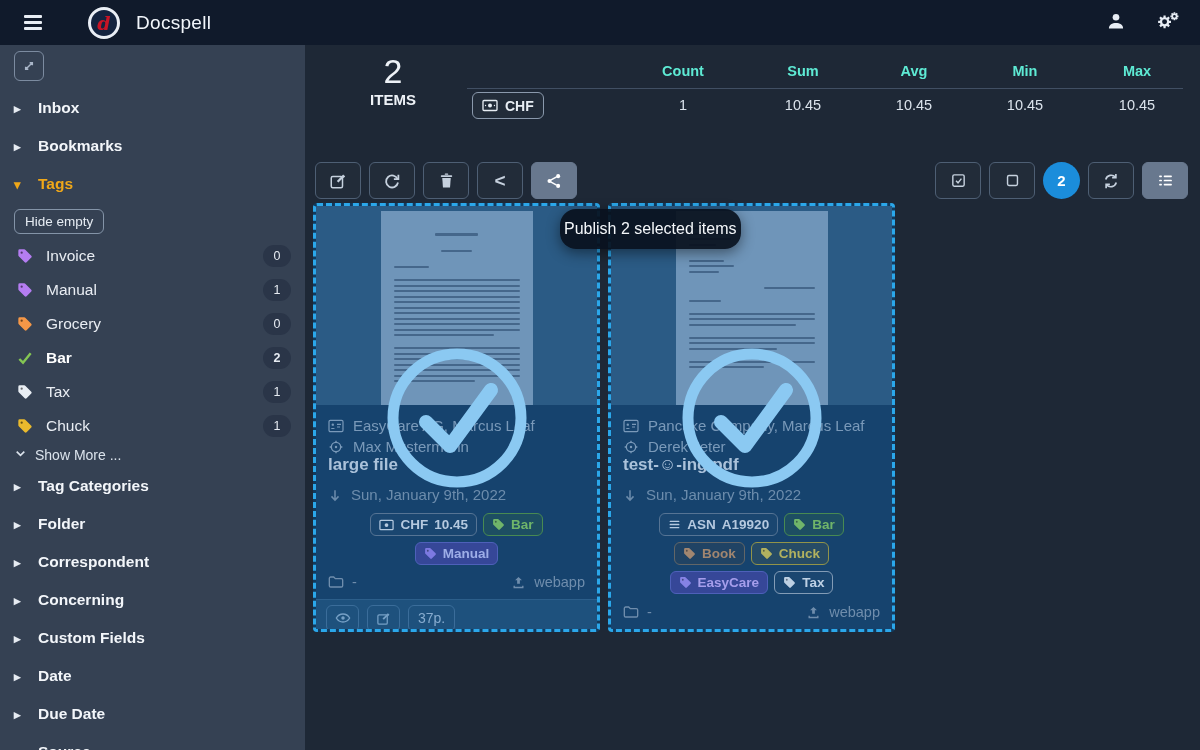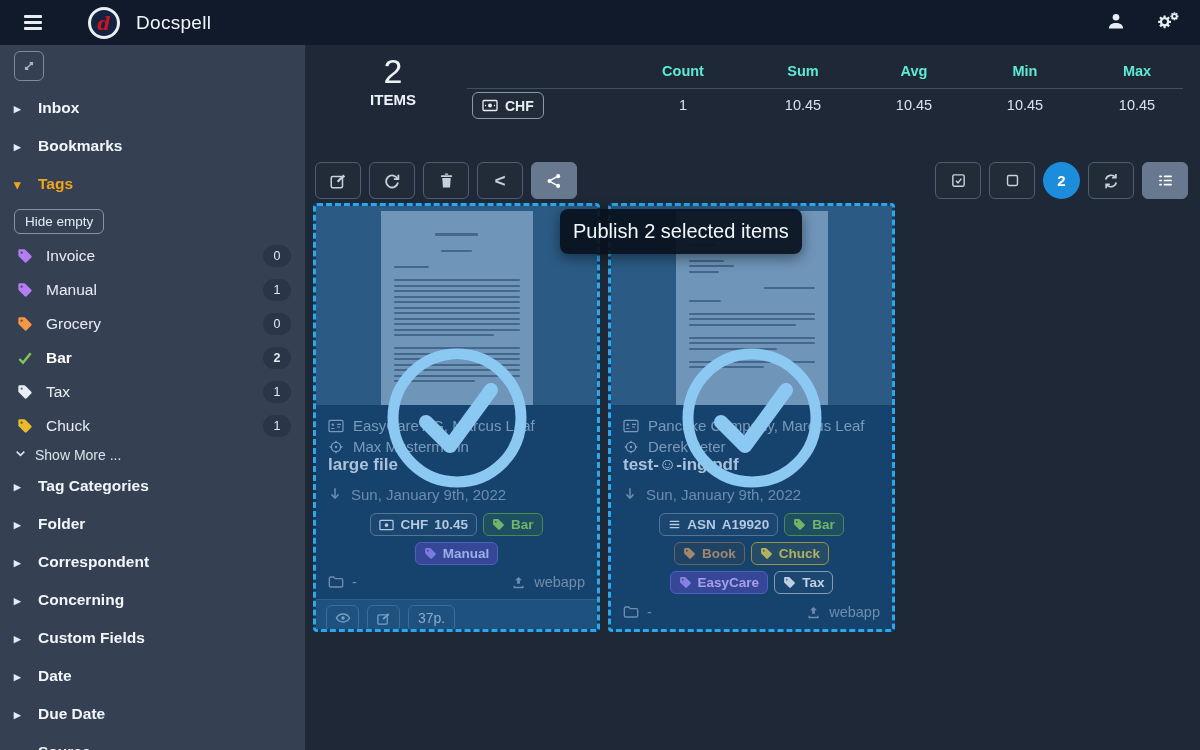--- a/index.html
+++ b/index.html
@@ -55,38 +55,38 @@
   .card{position:absolute;top:158px;width:287px;height:429px;border:3px dashed #2ba7ea;border-radius:4px;background:#12395c;display:flex;flex-direction:column;overflow:hidden}
   .card.c1{left:8px}.card.c2{left:303px}
   .preview{height:199px;background:#2b5678;display:flex;justify-content:center;overflow:hidden;flex:0 0 199px}
   .page{width:152px;margin-top:5px;background:#7e9db8;padding:16px 13px 10px;display:flex;flex-direction:column;gap:3.5px}
   .page .ln{height:2px;background:rgba(23,44,70,.5);border-radius:1px}
   .page .gap{height:7px}
   .content{flex:1;padding:8px 12px 0;position:relative}
   .crow{display:flex;align-items:center;gap:9px;font-size:15px;color:#8ba2b8;margin-top:4px}
   .crow svg{flex:0 0 16px}
   .ctitle{font-size:17px;font-weight:bold;color:#c7d3e0;}
-  .cdate{display:flex;align-items:flex-start;gap:9px;color:#7b92a8;margin-top:11px;font-size:15px}
+  .cdate{display:flex;align-items:flex-end;gap:9px;color:#7b92a8;margin-top:11px;font-size:15px}
   .chips{display:flex;justify-content:center;flex-wrap:wrap;gap:6px;margin-top:10px}
   .chip{display:inline-flex;align-items:center;gap:6px;border:1px solid #60748a;border-radius:6px;padding:3px 8px;font-size:13.5px;font-weight:bold;color:#d3dce6;background:rgba(255,255,255,.02)}
   .chip svg{width:13px;height:13px}
   .chip.green{border-color:#4f8f3a;color:#7fc457;background:rgba(47,105,40,.28)}
   .chip.indigo{border-color:#565cb8;background:#393e8f;color:#b6baf0}
   .chip.brown{border-color:#6e6353;color:#bb8a5e;background:rgba(90,60,30,.18)}
   .chip.yellow{border-color:#a99b2f;color:#d0bf4a;background:rgba(150,130,30,.15)}
   .chip.gray{border-color:#97a5b4;color:#dde4eb}
   .cmeta{display:flex;justify-content:space-between;align-items:center;padding:0 12px;height:34px;color:#7e93a8;font-size:14.5px;flex:0 0 34px}
   .cmeta .mleft,.cmeta .mright{display:flex;align-items:center;gap:8px}
   .cactions{height:37px;background:#1b4a6e;border-top:1px solid #2c5a7e;display:flex;align-items:center;gap:8px;padding:0 10px;flex:0 0 37px}
   .abtn{width:33px;height:27px;border:1px solid #3f6c92;border-radius:6px;display:flex;align-items:center;justify-content:center;color:#87aac7;cursor:pointer}
   .pages-chip{border:1px solid #3f6c92;border-radius:6px;height:27px;padding:0 9px;display:flex;align-items:center;color:#9cb9d3;font-size:14px}
   .sel-overlay{position:absolute;inset:0;background:rgba(43,118,193,.18);z-index:5;display:flex;justify-content:center;pointer-events:none}
   .sel-overlay svg{margin-top:136px}
 
-  .tooltip{position:absolute;left:255px;top:164px;z-index:50;background:rgba(9,17,30,.93);border-radius:8px;padding:11px 13px;font-size:20px;color:#f4f7fa;box-shadow:0 4px 14px rgba(0,0,0,.45);white-space:nowrap}
+  .tooltip{position:absolute;left:255px;top:164px;z-index:50;background:rgba(9,17,30,.93);border-radius:16px;padding:11px 4px;font-size:16px;color:#f4f7fa;box-shadow:0 4px 14px rgba(0,0,0,.45);white-space:nowrap}
 </style>
 </head>
 <body>
 
 <div class="screen">
 
   <div class="navbar">
     <span class="hamburger">
         <i></i>
         <i></i>

